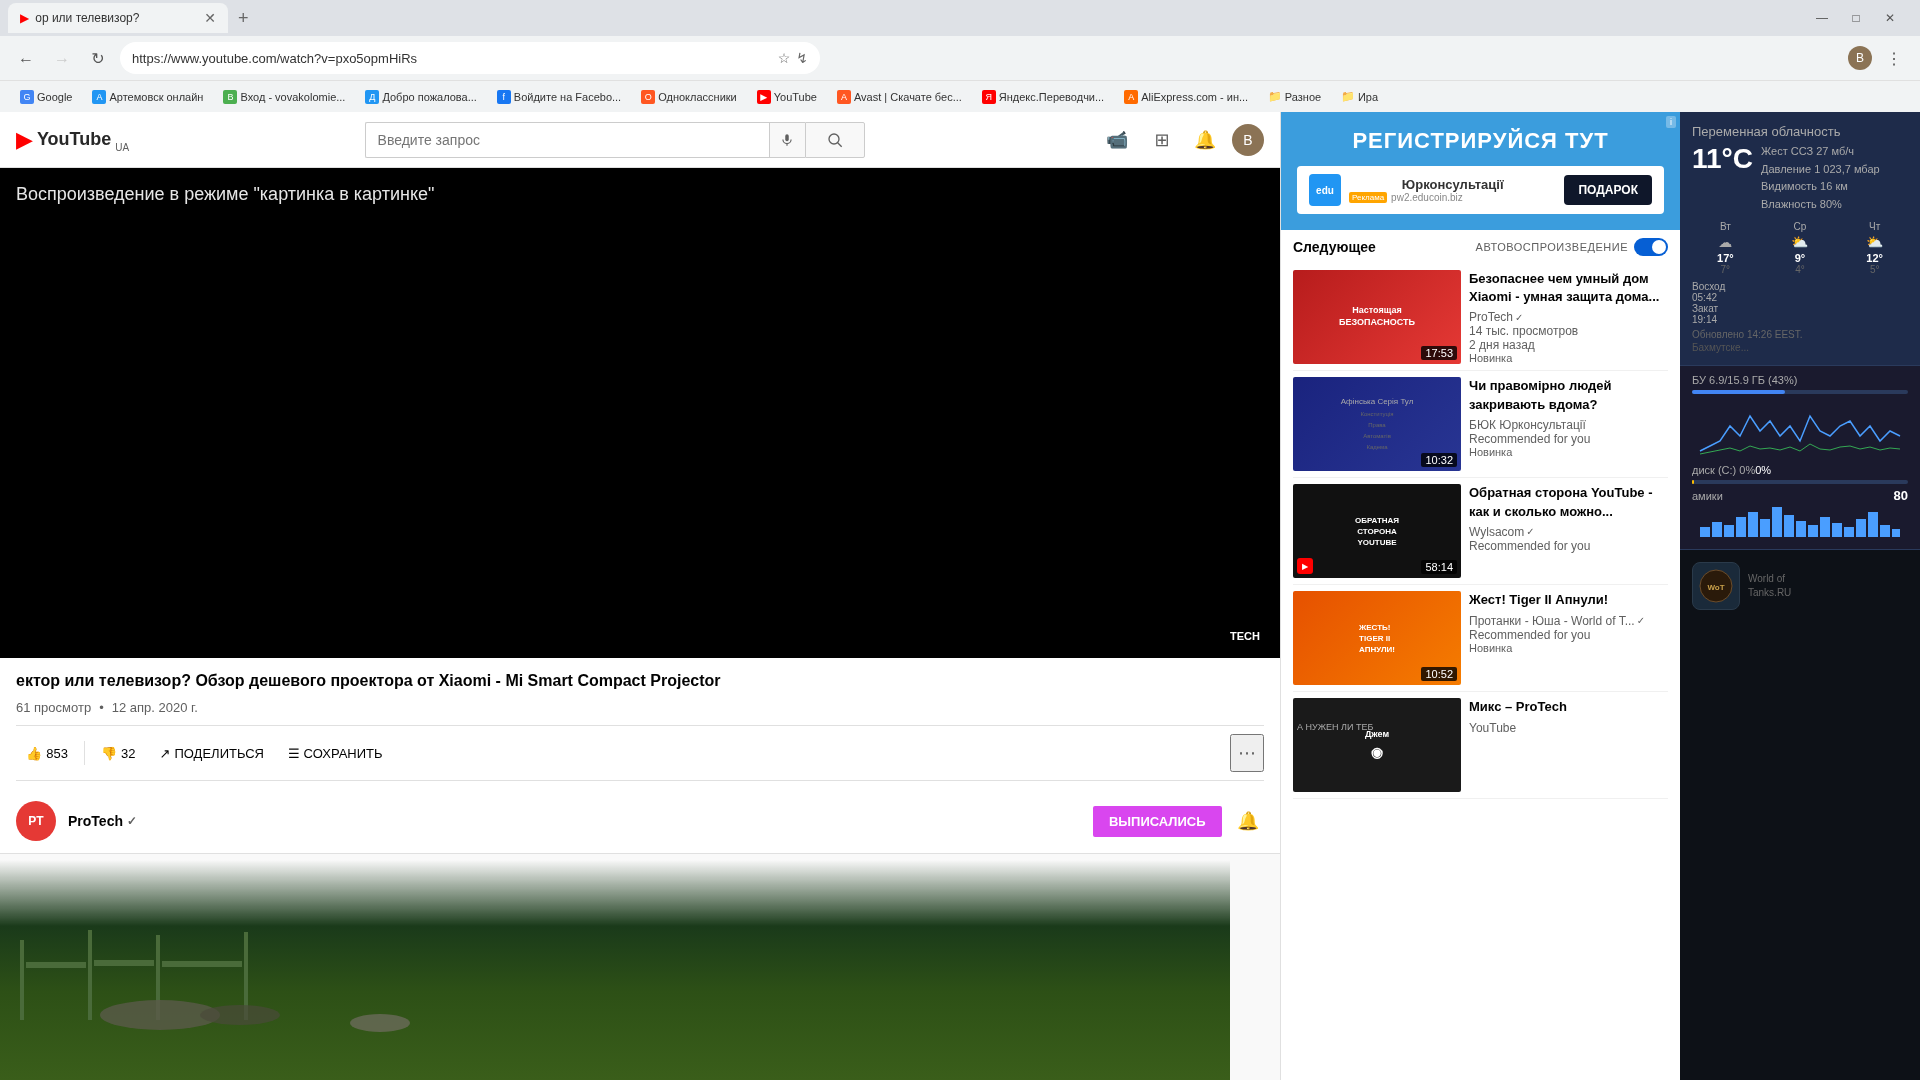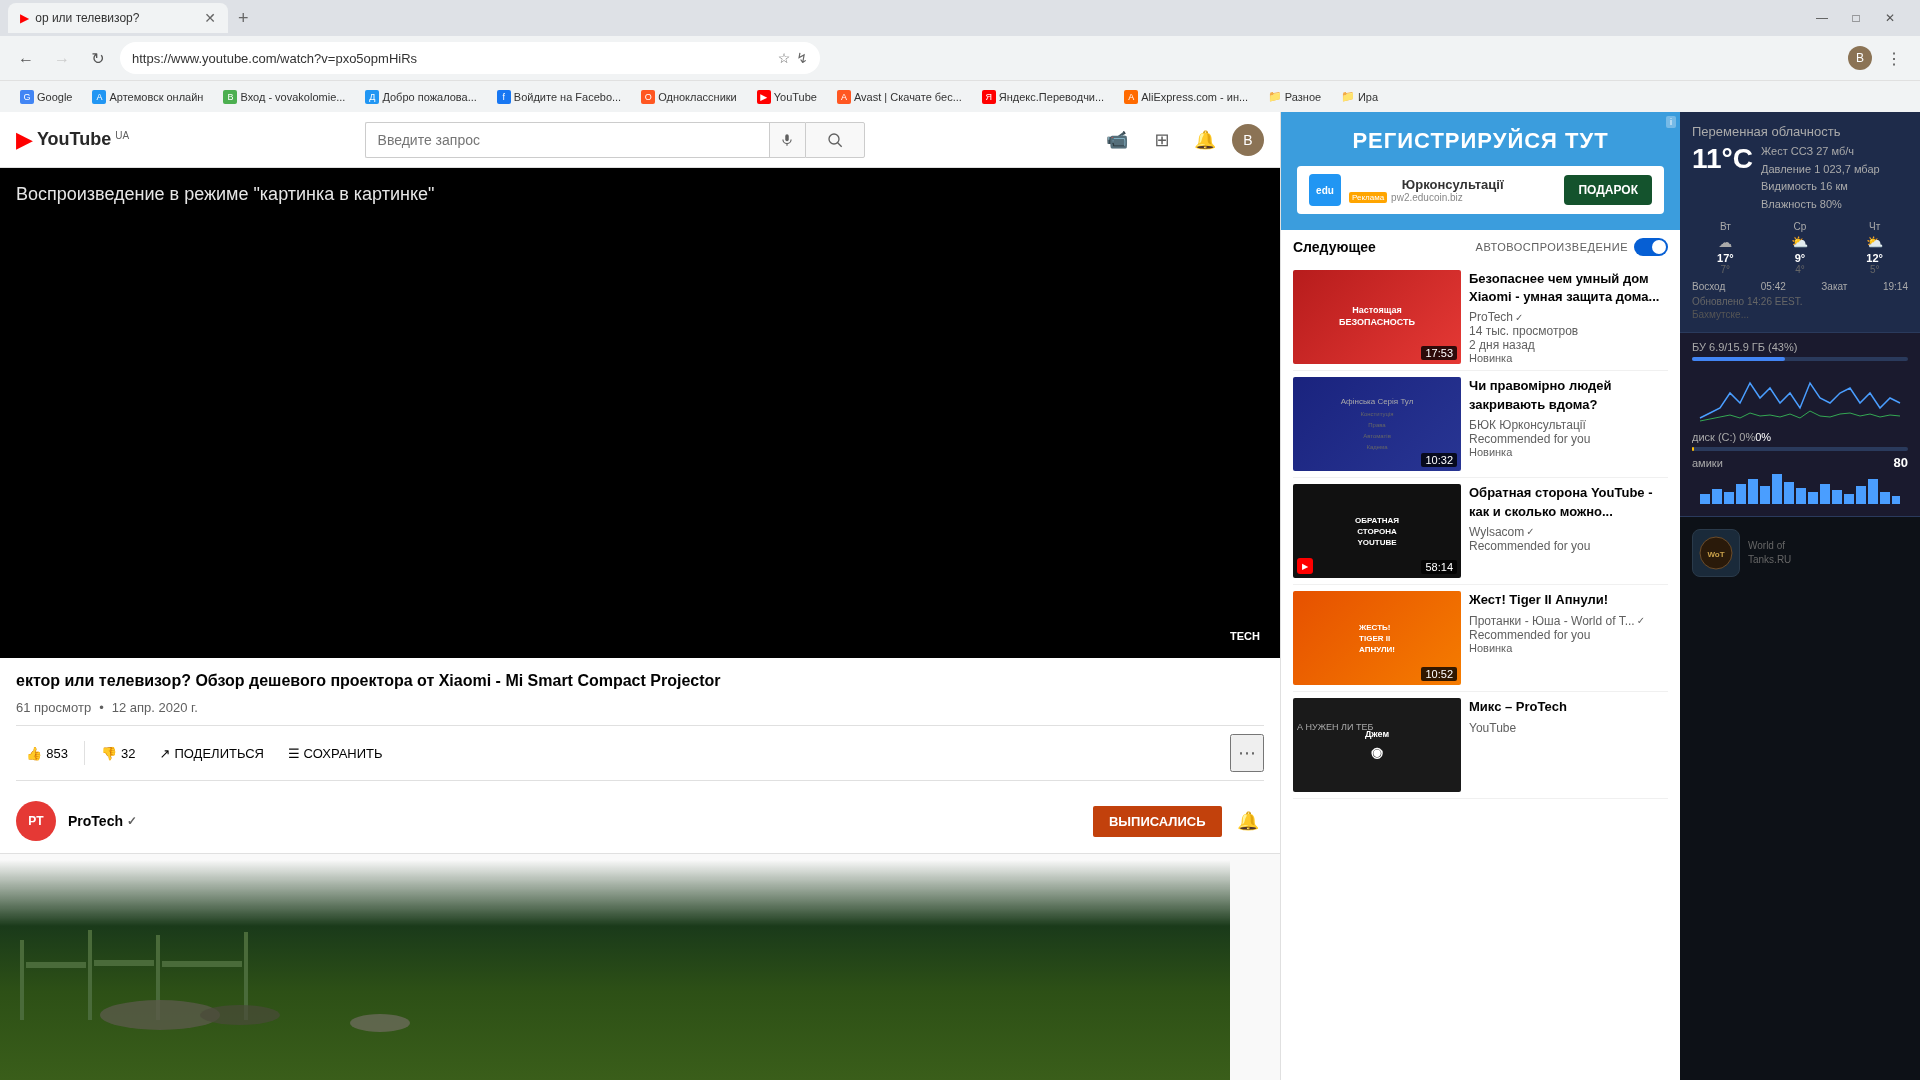--- a/index.html
+++ b/index.html
@@ -31,21 +31,21 @@
     .bm-orange { background: #FF5722; color: white; }
     .bm-red { background: #f00; color: white; }
     .bm-ali { background: #ff6a00; color: white; }
     .bookmark-folder { display: flex; align-items: center; gap: 3px; padding: 2px 8px; border-radius: 4px; font-size: 11px; color: #333; cursor: pointer; }
 
     
     .yt-header { background: white; height: 56px; display: flex; align-items: center; padding: 0 16px; gap: 16px; border-bottom: 1px solid #e0e0e0; }
     .yt-logo { display: flex; align-items: center; gap: 4px; }
     .yt-logo-icon { color: #ff0000; font-size: 22px; }
     .yt-logo-text { font-size: 18px; font-weight: bold; color: #282828; }
-    .yt-logo-ua { font-size: 10px; color: #606060; align-self: flex-start; margin-top: 3px; }
+    .yt-logo-ua { font-size: 10px; color: #606060; align-self: flex-start; margin-top: 16px; }
     .yt-search { display: flex; flex: 1; max-width: 500px; height: 36px; margin-left: auto; }
     .yt-search-input { flex: 1; border: 1px solid #ccc; border-right: none; border-radius: 2px 0 0 2px; padding: 0 12px; font-size: 14px; outline: none; }
     .yt-search-voice { width: 36px; height: 36px; background: #f8f8f8; border: 1px solid #ccc; border-right: none; display: flex; align-items: center; justify-content: center; cursor: pointer; font-size: 14px; color: #666; }
     .yt-search-btn { width: 60px; height: 36px; background: #f8f8f8; border: 1px solid #ccc; border-radius: 0 2px 2px 0; display: flex; align-items: center; justify-content: center; cursor: pointer; color: #666; }
     .yt-header-actions { display: flex; align-items: center; gap: 8px; margin-left: auto; }
     .yt-header-btn { width: 36px; height: 36px; border-radius: 50%; background: transparent; border: none; cursor: pointer; display: flex; align-items: center; justify-content: center; color: #606060; font-size: 18px; }
     .yt-avatar { width: 32px; height: 32px; border-radius: 50%; background: #8B7355; cursor: pointer; overflow: hidden; display: flex; align-items: center; justify-content: center; color: white; font-size: 14px; }
     .video-main { flex: 1; display: flex; flex-direction: column; background: #f9f9f9; overflow: hidden; }
     .video-player { width: 100%; background: #000; height: 490px; display: flex; align-items: flex-start; padding: 16px; position: relative; }
     .pip-text { color: #fff; font-size: 18px; font-weight: normal; opacity: 0.9; }
@@ -59,35 +59,35 @@
     .action-btn { display: flex; align-items: center; gap: 4px; padding: 6px 10px; border-radius: 2px; cursor: pointer; font-size: 13px; color: #030303; background: transparent; border: none; }
     .action-divider { width: 1px; height: 24px; background: #e0e0e0; margin: 0 2px; }
     .action-more { padding: 6px; cursor: pointer; font-size: 18px; color: #606060; margin-left: auto; }
 
     
     .channel-row { display: flex; align-items: center; padding: 12px 16px; background: white; gap: 12px; border-bottom: 1px solid #e0e0e0; }
     .channel-avatar { width: 40px; height: 40px; border-radius: 50%; background: #e53935; display: flex; align-items: center; justify-content: center; color: white; font-size: 12px; font-weight: bold; flex-shrink: 0; }
     .channel-info { flex: 1; }
     .channel-name { font-size: 14px; font-weight: 600; color: #030303; display: flex; align-items: center; gap: 4px; }
     .verified-badge { color: #606060; font-size: 12px; }
-    .subscribe-btn { background: #c2410c; color: white; border: none; border-radius: 2px; padding: 8px 16px; font-size: 13px; font-weight: 600; cursor: pointer; text-transform: uppercase; }
+    .subscribe-btn { background: #d946ef; color: white; border: none; border-radius: 2px; padding: 8px 16px; font-size: 13px; font-weight: 600; cursor: pointer; text-transform: uppercase; }
     .bell-btn { background: transparent; border: none; cursor: pointer; color: #606060; font-size: 18px; padding: 4px; }
 
     
     .sidebar { width: 400px; background: white; overflow-y: auto; border-left: 1px solid #e0e0e0; }
     .ad-banner { background: #3b9ddd; padding: 16px; text-align: center; position: relative; margin: 0; }
     .ad-badge { position: absolute; top: 4px; right: 4px; background: rgba(255,255,255,0.3); color: white; font-size: 9px; padding: 1px 4px; border-radius: 2px; }
     .ad-title { font-size: 22px; font-weight: bold; color: white; letter-spacing: 1px; }
     .ad-subtitle { margin-top: 12px; display: flex; align-items: center; gap: 8px; background: white; padding: 8px 12px; border-radius: 4px; }
     .ad-logo { width: 32px; height: 32px; background: #2196F3; color: white; display: flex; align-items: center; justify-content: center; font-size: 10px; font-weight: bold; border-radius: 4px; flex-shrink: 0; }
     .ad-text { flex: 1; }
     .ad-brand { font-size: 13px; font-weight: 600; color: #333; }
     .ad-reklama { font-size: 10px; color: #888; display: flex; align-items: center; gap: 4px; }
     .ad-reklama-badge { background: #ffa500; color: white; font-size: 8px; padding: 1px 3px; border-radius: 2px; }
-    .ad-cta { background: #14532d; color: white; border: none; padding: 8px 14px; border-radius: 4px; font-size: 12px; font-weight: 600; cursor: pointer; white-space: nowrap; text-transform: uppercase; }
+    .ad-cta { background: #0f172a; color: white; border: none; padding: 8px 14px; border-radius: 4px; font-size: 12px; font-weight: 600; cursor: pointer; white-space: nowrap; text-transform: uppercase; }
 
     
     .next-section { padding: 8px 12px; }
     .next-header { display: flex; align-items: center; justify-content: space-between; margin-bottom: 8px; }
     .next-label { font-size: 14px; font-weight: 600; color: #030303; }
     .autoplay-label { font-size: 11px; color: #606060; text-transform: uppercase; letter-spacing: 0.5px; }
     .autoplay-toggle { width: 34px; height: 18px; background: #065fd4; border-radius: 9px; position: relative; cursor: pointer; }
     .autoplay-toggle::after { content: ''; position: absolute; width: 14px; height: 14px; background: white; border-radius: 50%; top: 2px; right: 2px; }
 
     
@@ -109,21 +109,21 @@
     .system-panel { width: 240px; background: #1a1a2e; color: white; display: flex; flex-direction: column; }
     .weather-section { background: #1e2b4a; padding: 12px; border-bottom: 1px solid #2a3a5c; }
     .weather-title { font-size: 13px; color: #aaa; margin-bottom: 4px; }
     .weather-main { display: flex; align-items: flex-start; gap: 8px; }
     .weather-temp { font-size: 28px; font-weight: bold; color: white; }
     .weather-details { font-size: 11px; color: #aaa; line-height: 1.6; }
     .weather-forecast { display: flex; gap: 8px; margin-top: 8px; }
     .forecast-day { flex: 1; text-align: center; font-size: 10px; color: #aaa; }
     .forecast-temp { font-size: 11px; color: white; font-weight: 600; margin-top: 2px; }
     .forecast-icon { font-size: 14px; margin: 2px 0; }
-    .sun-row { display: flex; justify-content: space-between; font-size: 10px; color: #aaa; margin-top: 6px; }
+    .sun-row { display: flex; justify-content: space-between; font-size: 10px; color: #aaa; margin-top: 6px; flex-direction: column; }
     .update-text { font-size: 10px; color: #666; margin-top: 4px; }
 
     .sys-stats { padding: 8px 12px; border-bottom: 1px solid #2a3a5c; }
     .stat-row { display: flex; justify-content: space-between; align-items: center; margin-bottom: 4px; }
     .stat-label { font-size: 11px; color: #aaa; }
     .stat-bar { height: 4px; background: #2a3a5c; border-radius: 2px; margin-bottom: 8px; }
     .stat-bar-fill { height: 100%; border-radius: 2px; }
     .fill-blue { background: #4285f4; }
     .disk-stat { display: flex; justify-content: flex-start; align-items: center; font-size: 11px; color: #aaa; }
     .disk-val { color: white; font-size: 11px; }

